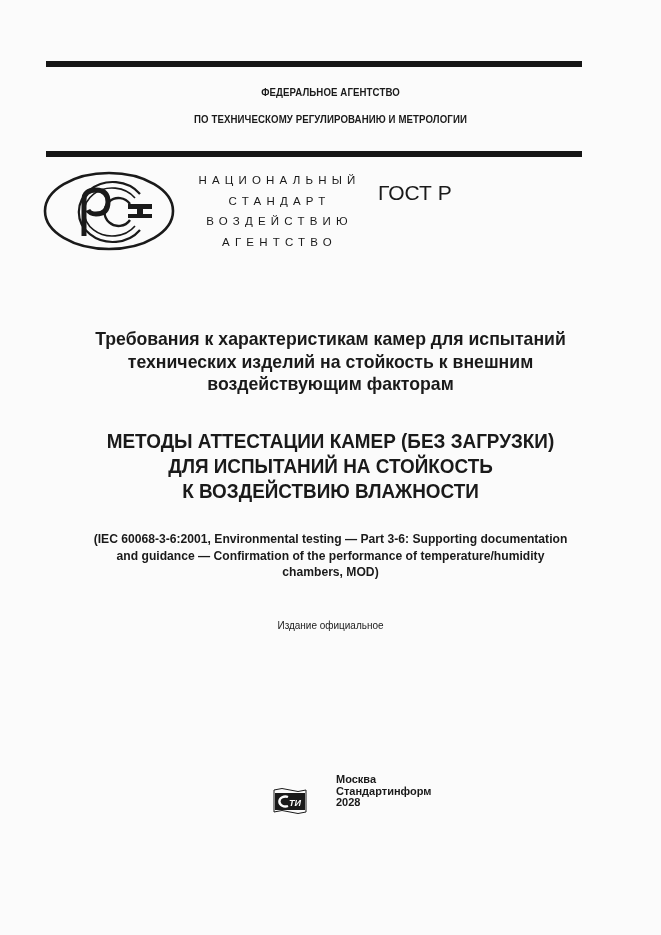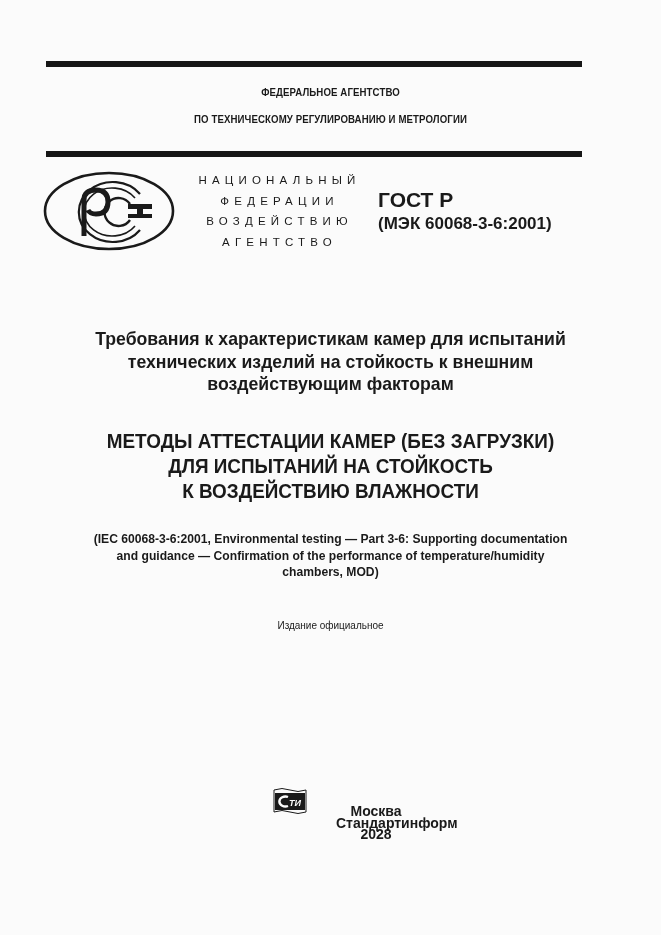--- a/index.html
+++ b/index.html
@@ -17,38 +17,38 @@
     font-weight: bold; font-size: 10.5px; letter-spacing: 0.1px;
     transform: scaleX(0.92);
   }
   .logo-wrap { position: absolute; left: 42px; top: 170px; width: 134px; height: 82px; }
   .national {
     position: absolute; left: 192px; top: 170px; width: 175px;
     text-align: center; font-weight: normal; font-size: 11.5px;
     letter-spacing: 5.2px; line-height: 20.5px;
   }
   .gost {
-    position: absolute; left: 378px; top: 187px;
-    font-weight: bold; color: #1a1a1a;
+    position: absolute; left: 378px; top: 180px;
+    font-weight: normal; color: #1a1a1a;
   }
   .gost .l1 { font-size: 21px; line-height: 26px; }
   .gost .l2 { font-size: 19px; line-height: 24px; }
   .gost .l3 { font-size: 17px; line-height: 22px; }
   .gost .l4 { font-size: 17px; line-height: 22px; }
   .title-block {
     position: absolute; left: 20px; width: 621px; text-align: center; font-weight: bold;
   }
   .req { top: 328px; font-size: 19px; line-height: 22.5px; transform: scaleX(0.93); }
   .methods { top: 428px; font-size: 21px; line-height: 25px; transform: scaleX(0.9); }
   .iec { top: 531px; font-size: 12.5px; line-height: 16.5px; transform: scaleX(0.97); }
   .edition { top: 619px; font-size: 10.5px; font-weight: normal; transform: scaleX(0.95); }
   .pub-logo { position: absolute; left: 272px; top: 786px; width: 36px; height: 30px; }
   .pub-text {
-    position: absolute; left: 336px; top: 806px; width: 80px;
-    text-align: center; font-weight: bold; font-size: 14px; line-height: 11.5px;
+    position: absolute; left: 336px; top: 774px; width: 80px;
+    font-weight: bold; font-size: 11px; line-height: 11.5px;
   }
   .line { display: block; }
 </style>
 </head>
 <body>
 
 <div class="rule" style="top:61px;"></div>
 
 <div class="agency-line" style="top:86px;">ФЕДЕРАЛЬНОЕ  АГЕНТСТВО</div>
 <div class="agency-line" style="top:113px;">ПО ТЕХНИЧЕСКОМУ РЕГУЛИРОВАНИЮ И МЕТРОЛОГИИ</div>
@@ -67,28 +67,27 @@
     <path d="M88 34 A14 14 0 1 0 88 50" fill="none" stroke="#1a1a1a" stroke-width="2.4"></path>
 
     <rect x="86" y="34" width="24" height="5" fill="#1a1a1a"></rect>
     <rect x="95" y="34" width="6" height="14" fill="#1a1a1a"></rect>
     <rect x="86" y="44" width="24" height="4" fill="#1a1a1a"></rect>
   </svg>
 </div>
 
 <div class="national">
   <span class="line">НАЦИОНАЛЬНЫЙ</span>
-  <span class="line">ФЕДЕРАЦИИ</span>
+  <span class="line">СТАНДАРТ</span>
   <span class="line">ВОЗДЕЙСТВИЮ</span>
   <span class="line">АГЕНТСТВО</span>
 </div>
 
 <div class="gost">
   <span class="line l1">ГОСТ Р</span>
-  <span class="line l4">(МЭК 60068-3-6:2001)</span>
 </div>
 
 <div class="title-block req">
   <span class="line">Требования к характеристикам камер для испытаний</span>
   <span class="line">технических изделий на стойкость к внешним</span>
   <span class="line">воздействующим факторам</span>
 </div>
 
 <div class="title-block methods">
   <span class="line">МЕТОДЫ АТТЕСТАЦИИ КАМЕР (БЕЗ ЗАГРУЗКИ)</span>

